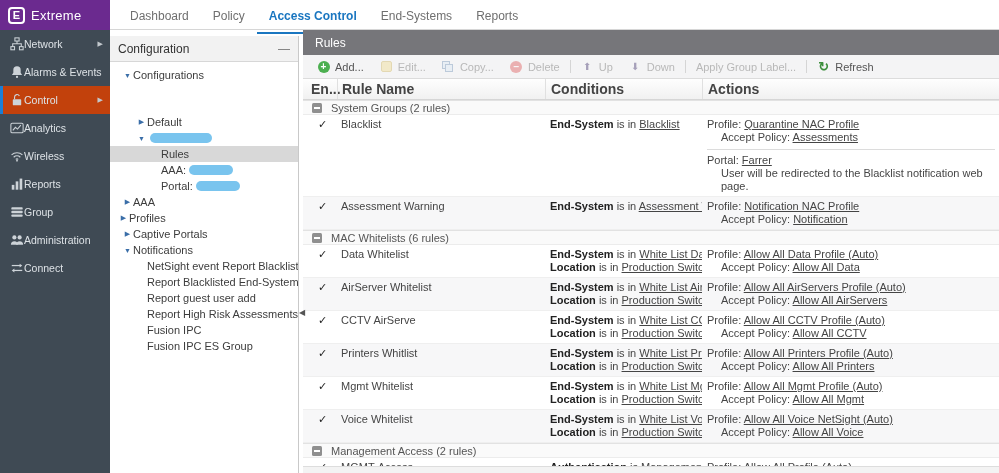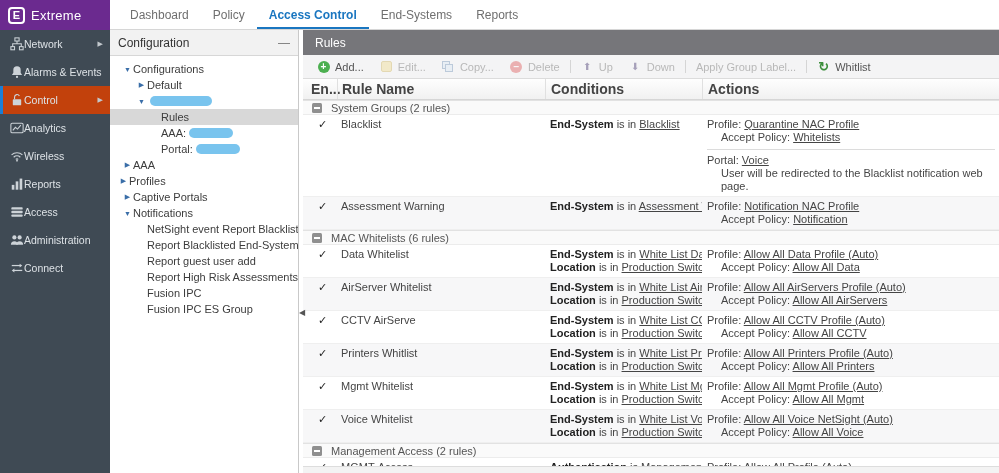--- a/index.html
+++ b/index.html
@@ -4,33 +4,33 @@
 <style>
   * { margin:0; padding:0; box-sizing:border-box; }
   html,body { width:999px; height:473px; }
   body { font-family:"Liberation Sans", sans-serif; background:#fff; position:relative; overflow:hidden; color:#444; }
 
   
   #logo-block { position:absolute; top:0; left:0; width:110px; height:30px; background:#6b2a8f; display:flex; align-items:center; padding-left:8px; gap:6px; }
   #logo-box { width:17px; height:17px; border:2px solid #fff; border-radius:4px; color:#fff; font-weight:bold; font-size:11px; display:flex; align-items:center; justify-content:center; }
   #logo-text { color:#fff; font-size:13px; letter-spacing:.3px; }
   #top-nav { position:absolute; top:0; left:110px; right:0; height:30px; background:#fff; border-bottom:1px solid #d6d6d6; display:flex; align-items:stretch; padding-left:8px; }
-  .nav-item { display:flex; align-items:flex-start; padding:8px 12px; font-size:12px; color:#6f6f6f; cursor:pointer; border-bottom:2px solid transparent; }
+  .nav-item { display:flex; align-items:center; padding:16px 12px; font-size:12px; color:#6f6f6f; cursor:pointer; border-bottom:2px solid transparent; }
   .nav-item.active { color:#1a76c0; font-weight:bold; border-bottom-color:#1a76c0; }
 
   
   #app-sidebar { position:absolute; top:30px; left:0; width:110px; bottom:0; background:#3f4a54; }
   .app-item { height:28px; display:flex; align-items:center; padding-left:9px; color:#dde2e6; font-size:10.5px; cursor:pointer; }
   .app-item.active { background:#c2410c; box-shadow:inset 3px 0 0 #1b7fd4; }
   .app-item .ic { width:15px; height:15px; flex:0 0 15px; display:flex; align-items:center; justify-content:center; }
   .app-item .ic svg { width:14px; height:14px; }
   .app-item .chev { margin-left:auto; margin-right:7px; font-size:7px; color:#c2c8cd; }
 
   
-  #config-panel { position:absolute; top:30px; left:110px; width:189px; bottom:0; background:#fff; border-right:1px solid #c9c9c9; overflow:hidden; }
+  #config-panel { position:absolute; top:36px; left:110px; width:189px; bottom:0; background:#fff; border-right:1px solid #c9c9c9; overflow:hidden; }
   #config-header { height:26px; background:#f2f2f2; border-bottom:1px solid #d7d7d7; display:flex; align-items:center; padding:0 8px; font-size:12px; color:#333; }
   #config-collapse { margin-left:auto; color:#777; font-size:12px; cursor:pointer; line-height:10px; }
   #config-tree { padding-top:5px; font-size:11px; color:#3c3c3c; }
   .tree-row { height:16px; display:flex; align-items:center; cursor:pointer; white-space:nowrap; overflow:hidden; }
   .tree-row.selected { background:#d8d8d8; }
   .tree-arrow { width:11px; flex:0 0 11px; font-size:7px; color:#3a6ea8; text-align:center; }
   .tree-blob { display:inline-block; height:10px; border-radius:5px; background:#79c4ee; margin-left:3px; }
   .blob-wide { width:62px; } .blob-small { width:44px; }
 
   
@@ -164,21 +164,21 @@
       <span>Reports</span>
     </div>
     <div class="app-item">
       <span class="ic">
         <svg viewBox="0 0 16 16" fill="#cdd3d8">
           <rect x="1.5" y="2.6" width="13" height="2.6" rx="1"></rect>
           <rect x="1.5" y="6.7" width="13" height="2.6" rx="1"></rect>
           <rect x="1.5" y="10.8" width="13" height="2.6" rx="1"></rect>
         </svg>
       </span>
-      <span>Access</span>
+      <span>Group</span>
     </div>
     <div class="app-item">
       <span class="ic">
         <svg viewBox="0 0 16 16" fill="#cdd3d8">
           <circle cx="5" cy="5" r="2.4"></circle>
           <circle cx="11" cy="5" r="2.4"></circle>
           <path d="M1 13.5a4 4 0 0 1 8 0z"></path>
           <path d="M7 13.5a4 4 0 0 1 8 0z"></path>
         </svg>
       </span>
@@ -200,21 +200,21 @@
 <div id="config-panel">
   <div id="config-header">
     <span>Configuration</span>
     <span id="config-collapse">—</span>
   </div>
   <div id="config-tree">
       <div class="tree-row" style="padding-left: 12px;">
         <span class="tree-arrow">▼</span>
         <span>Configurations</span>
       </div>
-      <div class="tree-row" style="padding-left: 26px;">
+      <div class="tree-row" style="padding-left: 26px; margin-top: 31px;">
         <span class="tree-arrow">▶</span>
         <span>Default</span>
       </div>
       <div class="tree-row" style="padding-left: 26px;">
         <span class="tree-arrow">▼</span>
         <span class="tree-blob blob-wide"></span>
       </div>
       <div class="tree-row selected" style="padding-left: 40px;">
         <span class="tree-arrow"></span>
         <span>Rules</span>
@@ -321,21 +321,21 @@
       </span>
       <span class="tsep"></span>
       <span class="tbtn disabled">
         <span>Apply Group Label...</span>
       </span>
       <span class="tsep"></span>
       <span class="tbtn">
         <span class="tico">
           <span class="ico-refresh">↻</span>
         </span>
-        <span>Whitlist</span>
+        <span>Refresh</span>
       </span>
     </div>
   <div id="rules-colheader">
       <div class="hc hc0">
         <span>En...</span>
       </div>
       <div class="hc hc1">
         <span>Rule Name</span>
       </div>
       <div class="hc hc2">
@@ -351,23 +351,23 @@
         <span>System Groups (2 rules)</span>
       </div>
       <div class="rule-row">
         <div class="rc rc0"><span>✓</span></div>
         <div class="rc rc1"><span>Blacklist</span></div>
         <div class="rc rc2">
           <div><b>End-System</b><span> is in </span><span class="glink">Blacklist</span></div>
         </div>
         <div class="rc rc3">
           <div><span>Profile: </span><span class="glink">Quarantine NAC Profile</span></div>
-          <div class="ind"><span>Accept Policy: </span><span class="glink">Whitelists</span></div>
+          <div class="ind"><span>Accept Policy: </span><span class="glink">Assessments</span></div>
           <div class="act-div"></div>
-          <div><span>Portal: </span><span class="glink">Voice</span></div>
+          <div><span>Portal: </span><span class="glink">Farrer</span></div>
           <div class="ind">User will be redirected to the Blacklist notification web page.</div>
         </div>
       </div>
       <div class="rule-row stripe">
         <div class="rc rc0"><span>✓</span></div>
         <div class="rc rc1"><span>Assessment Warning</span></div>
         <div class="rc rc2">
           <div><b>End-System</b><span> is in </span><span class="glink">Assessment Warning</span></div>
         </div>
         <div class="rc rc3">

